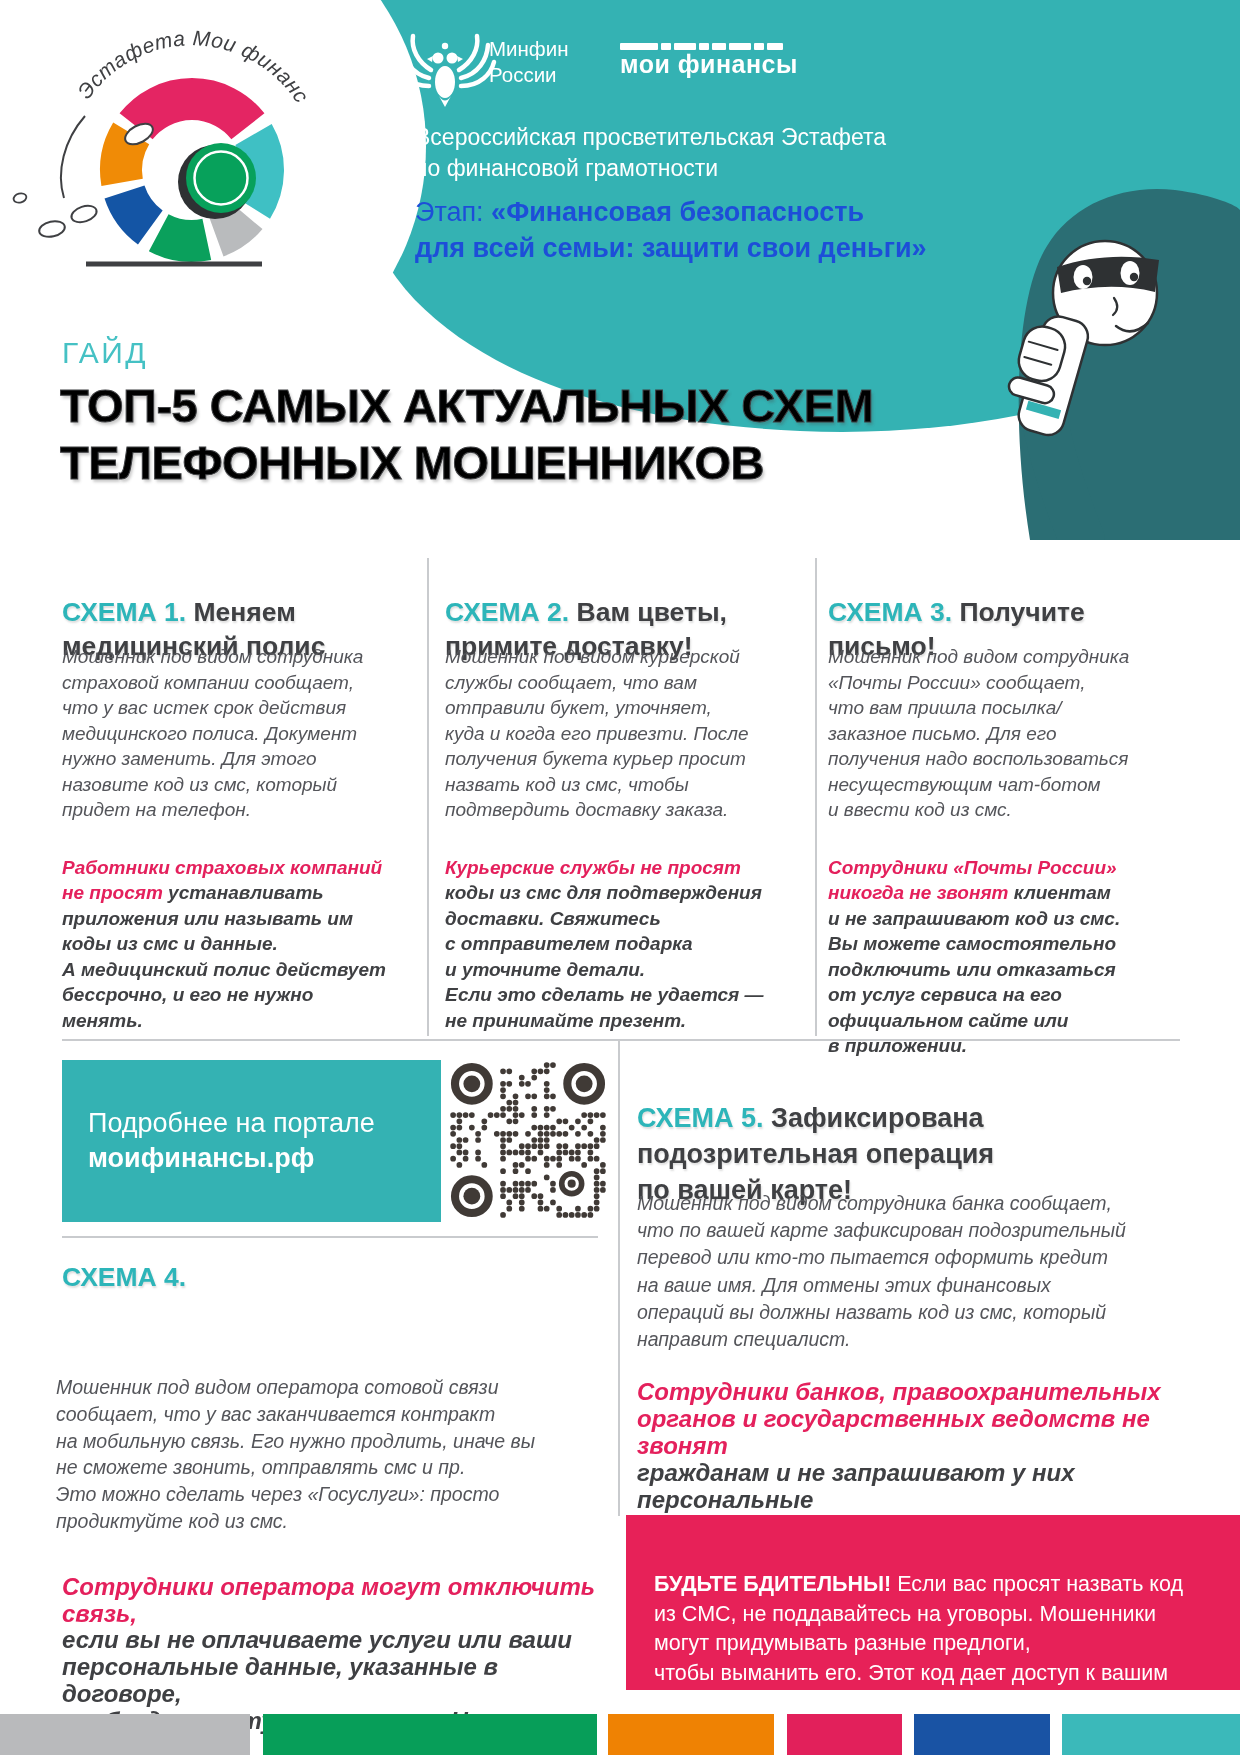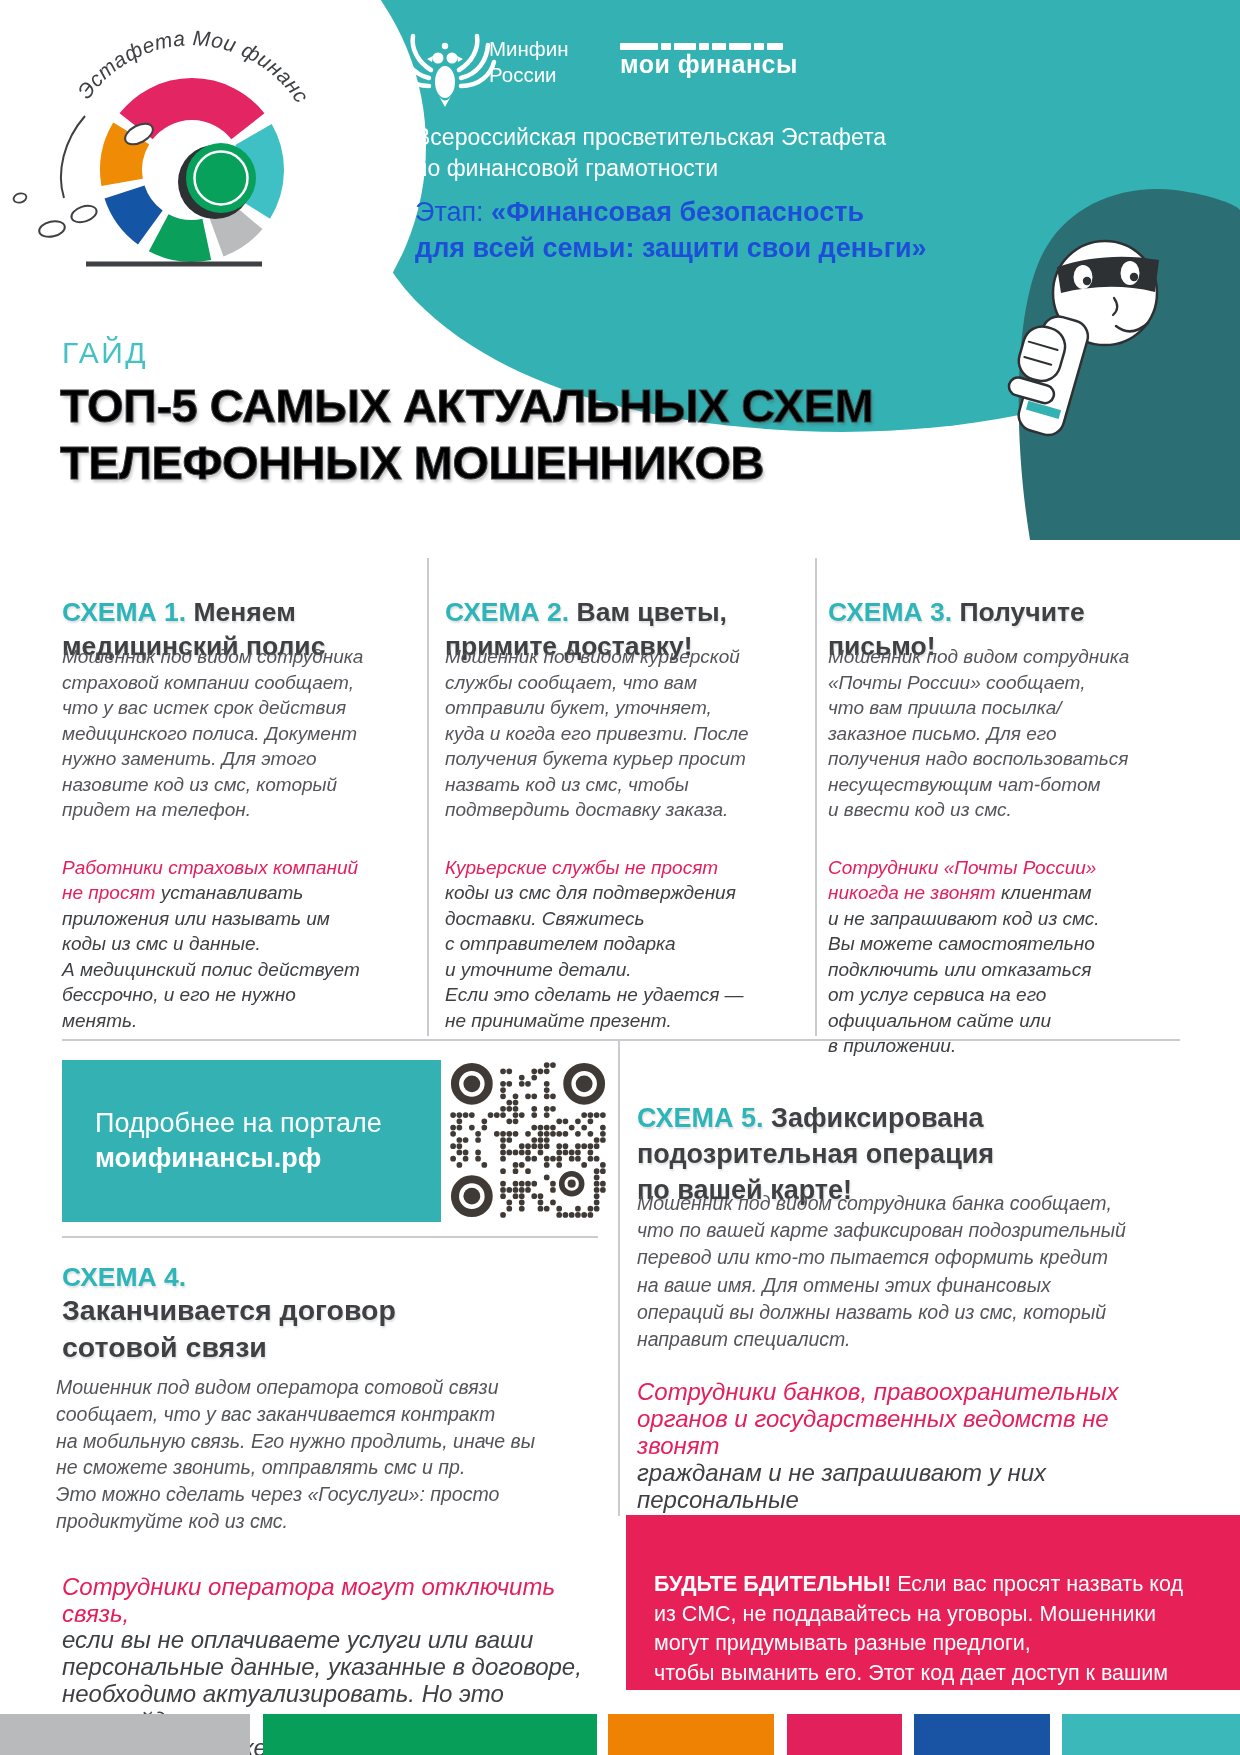--- a/index.html
+++ b/index.html
@@ -6,26 +6,26 @@
   body{margin:0;background:#e8e8e8;font-family:"Liberation Sans",sans-serif}
   .page{position:relative;width:1240px;height:1755px;background:#fff;overflow:hidden;margin:0 auto}
   .abs{position:absolute}
   .pre{white-space:pre-line}
   .kicker{font-size:30px;letter-spacing:2.5px;color:#45c1c4;font-weight:400}
   .hero{font-size:47px;font-weight:700;line-height:57px;color:#000000;letter-spacing:-.5px;
         -webkit-text-stroke:1px #3f4043;text-shadow:2px 3px 3px rgba(70,70,70,.28)}
   .shead{font-size:26.5px;font-weight:700;line-height:34px;color:#3f4043;text-shadow:1px 2px 2px rgba(70,70,70,.18)}
   .lbl-teal{color:#2db5b9}
   .sbody{font-size:19px;font-style:italic;line-height:25.5px;color:#54555a}
-  .swarn{font-size:19px;font-style:italic;font-weight:400;line-height:25.5px;color:#3f4043}
+  .swarn{font-size:19px;font-style:italic;font-weight:700;line-height:25.5px;color:#3f4043}
   .hot{color:#e4205c}
   .sbody.big{font-size:19.5px;line-height:26.8px}
   .swarn.big{font-size:24px;line-height:26.8px}
   .divline{background:#c9cbce}
-  .portal{display:flex;flex-direction:column;justify-content:center;padding-left:33px;gap:4px}
+  .portal{display:flex;flex-direction:column;justify-content:center;padding-left:26px;gap:4px}
   .portal .p1{font-size:27px;color:#fff;font-weight:400}
   .portal .p2{font-size:27px;color:#fff;font-weight:700}
   .alert-box{padding:26px 28px;font-size:21.5px;line-height:29.4px;color:#fff}
   .alert-box b{font-weight:700}
   .hdr-min{font-size:20.5px;line-height:26px;color:#fff}
   .brand-dashes{display:flex;gap:3px;align-items:center;height:8px}
   .brand-dashes span{display:block;height:7px;background:#fff;border-radius:1px}
   .brand-name{font-size:25px;font-weight:700;color:#fff;letter-spacing:.5px}
   .subtitle{font-size:23px;line-height:31px;color:#fff}
   .stage{font-size:27px;line-height:36px;color:#1d4ed8}
@@ -227,22 +227,20 @@
       <circle cx="3.5" cy="3.5" r="1.35"></circle>
       <circle cx="21.5" cy="3.5" r="1.35"></circle>
       <circle cx="3.5" cy="21.5" r="1.35"></circle>
       <circle cx="19.5" cy="19.5" r="0.65"></circle>
     </g>
   </svg>
 
   <div class="abs shead" style="left:62px;top:1260px">
     <span class="lbl-teal">СХЕМА 4.</span>
   </div>
-  <div class="abs s4title pre" style="left:62px;top:1292px;width:545px">Заканчивается договор
-сотовой связи</div>
   <div class="abs sbody big pre" style="left:56px;top:1374px;width:545px">Мошенник под видом оператора сотовой связи
 сообщает, что у вас заканчивается контракт
 на мобильную связь. Его нужно продлить, иначе вы
 не сможете звонить, отправлять смс и пр.
 Это можно сделать через «Госуслуги»: просто
 продиктуйте код из смс.</div>
   <div class="abs swarn big pre" style="left:62px;top:1547px;width:545px">
     <span class="hot">Сотрудники оператора могут отключить связь,</span><span>
 если вы не оплачиваете услуги или ваши
 персональные данные, указанные в договоре,

